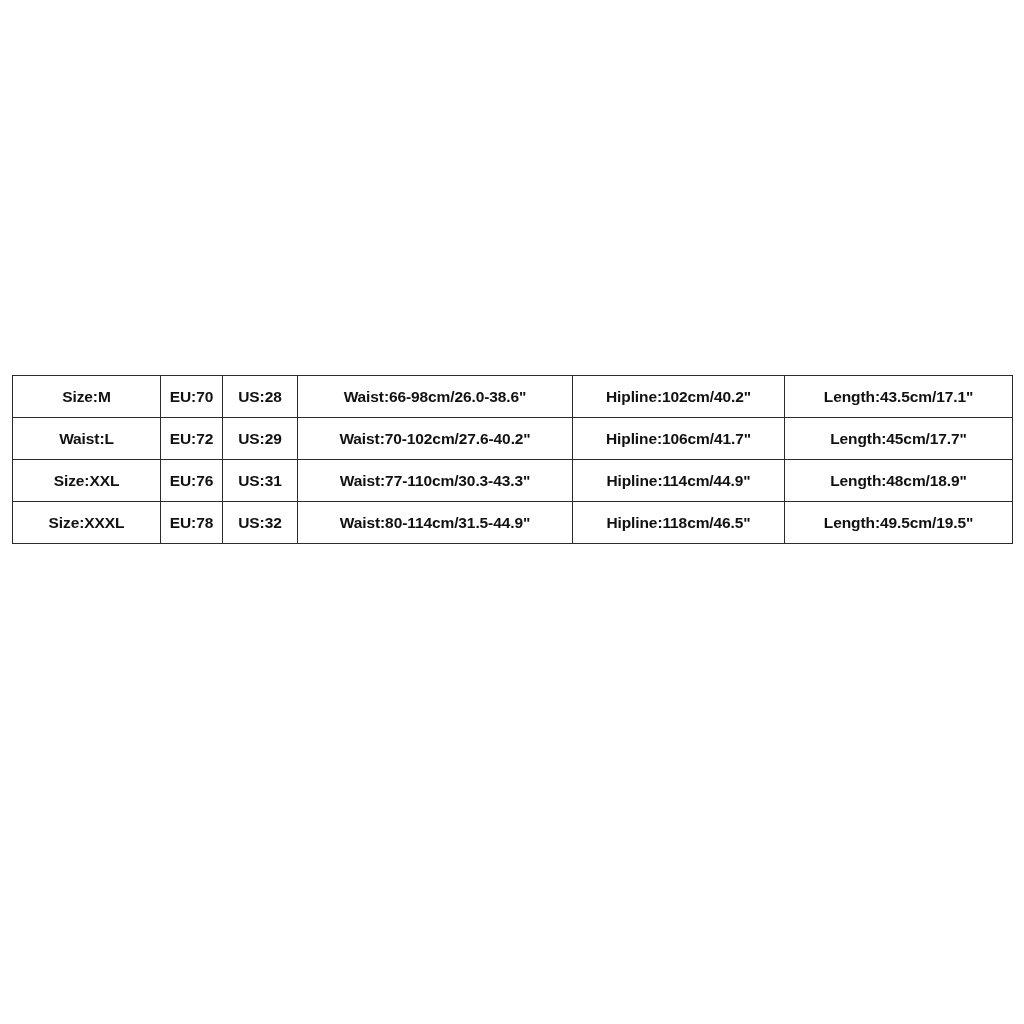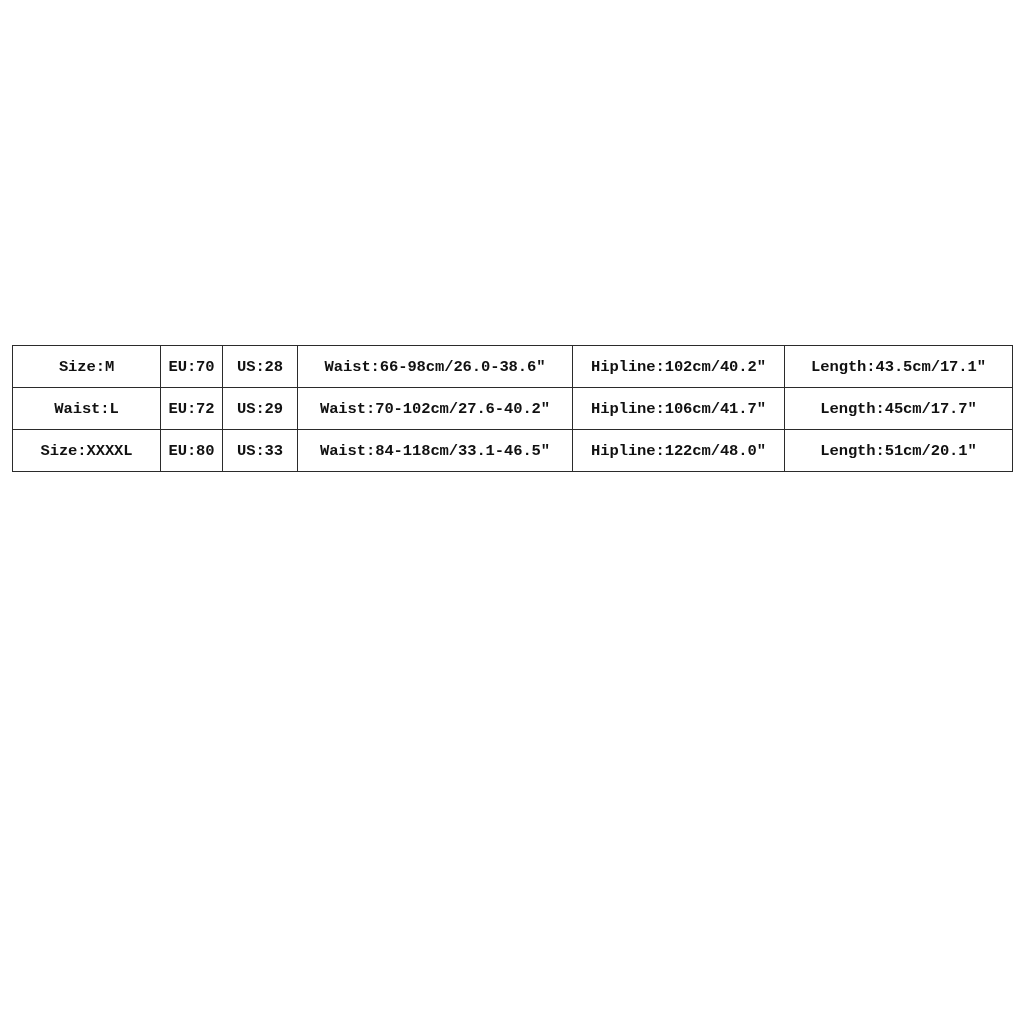--- a/index.html
+++ b/index.html
@@ -15,23 +15,22 @@
   }
   #page {
     position: relative;
     width: 1024px;
     height: 1024px;
     background: #ffffff;
   }
   #size-chart-wrap {
     position: absolute;
     left: 12px;
-    top: 345px;
+    top: 375px;
     width: 1000px;
-    font-family: Liberation Mono, monospace;
   }
   table.size-chart {
     border-collapse: collapse;
     table-layout: fixed;
     width: 1000px;
     background: #ffffff;
   }
   table.size-chart td {
     border: 1px solid #2b2b2b;
     height: 41px;
@@ -78,23 +77,31 @@
         </tr>
         <tr>
           <td>Waist:L</td>
           <td>EU:72</td>
           <td>US:29</td>
           <td>Waist:70-102cm/27.6-40.2"</td>
           <td>Hipline:106cm/41.7"</td>
           <td>Length:45cm/17.7"</td>
         </tr>
         <tr>
-          <td>Size:XXXXL</td>
-          <td>EU:80</td>
-          <td>US:33</td>
-          <td>Waist:84-118cm/33.1-46.5"</td>
-          <td>Hipline:122cm/48.0"</td>
-          <td>Length:51cm/20.1"</td>
+          <td>Size:XXL</td>
+          <td>EU:76</td>
+          <td>US:31</td>
+          <td>Waist:77-110cm/30.3-43.3"</td>
+          <td>Hipline:114cm/44.9"</td>
+          <td>Length:48cm/18.9"</td>
+        </tr>
+        <tr>
+          <td>Size:XXXL</td>
+          <td>EU:78</td>
+          <td>US:32</td>
+          <td>Waist:80-114cm/31.5-44.9"</td>
+          <td>Hipline:118cm/46.5"</td>
+          <td>Length:49.5cm/19.5"</td>
         </tr>
       </tbody>
     </table>
   </div>
 </div>
 
 </body></html>

